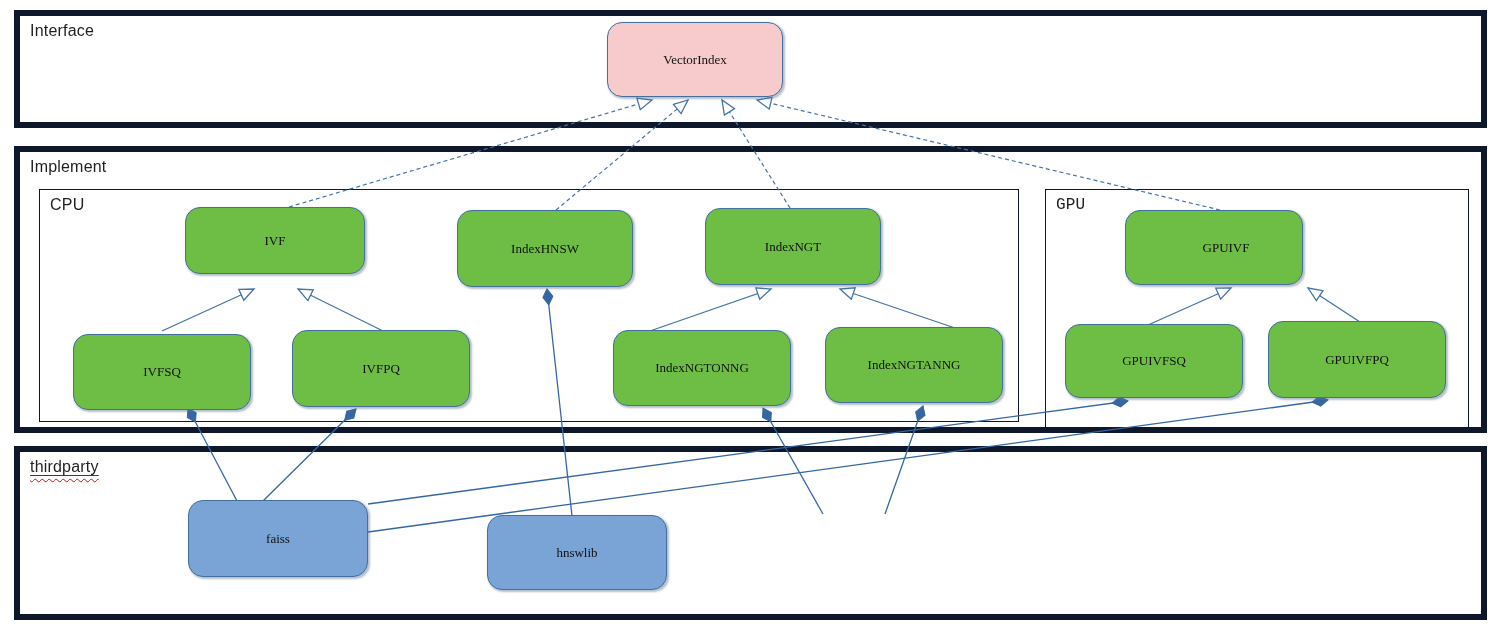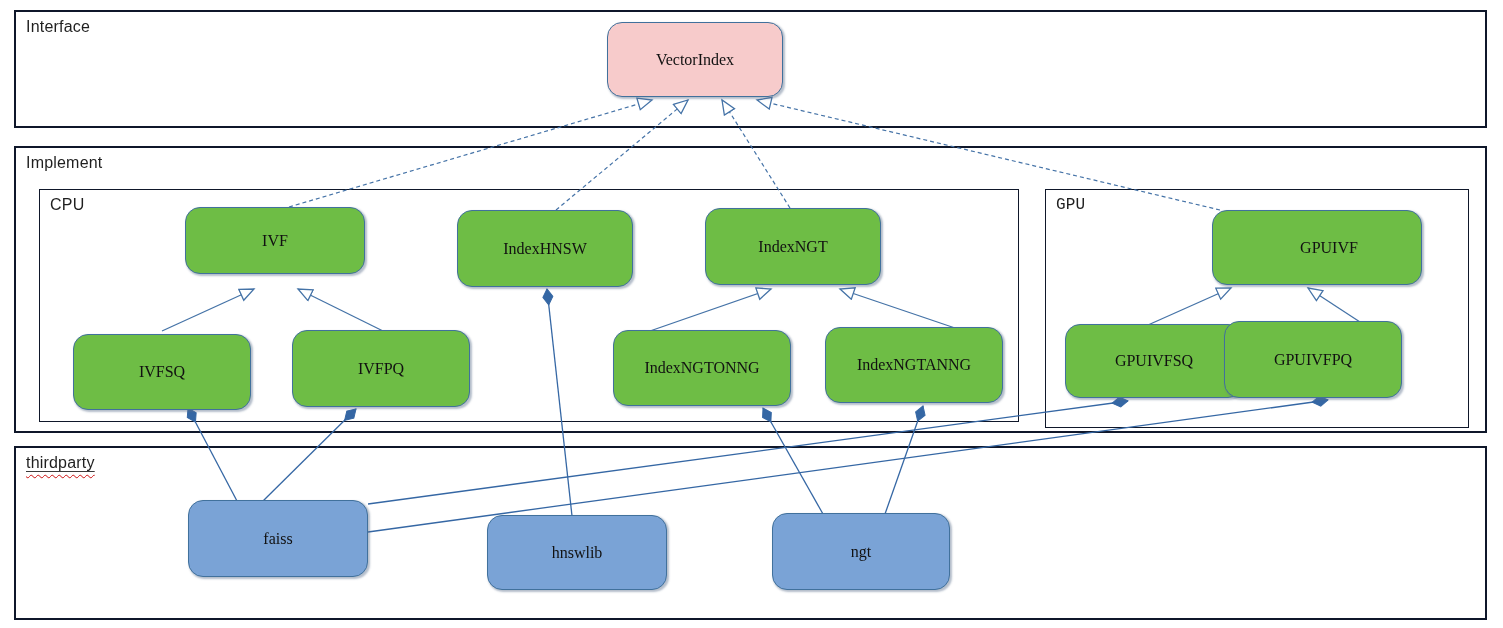--- a/index.html
+++ b/index.html
@@ -6,21 +6,21 @@
   .stage{
     position:relative;
     width:1503px;height:628px;
     background:#ffffff;
     font-family:"Liberation Sans",sans-serif;
     overflow:hidden;
   }
   
   .group{
     position:absolute;
-    border:2px solid #0f172a;
+    border:6px solid #0f172a;
     background:transparent;
     box-sizing:border-box;
   }
   .group.inner{border-width:1.5px;}
   .group-label{
     position:absolute;
     left:10px;top:6px;
     font-size:16px;
     color:#1f1f1f;
     letter-spacing:0.2px;
@@ -35,21 +35,21 @@
     text-decoration-thickness:1px;
     text-underline-offset:3px;
   }
   
   .node{
     position:absolute;
     box-sizing:border-box;
     border-radius:15px;
     display:flex;align-items:center;justify-content:center;
     font-family:"Liberation Serif",serif;
-    font-size:16px;color:#111;
+    font-size:13px;color:#111;
     box-shadow:1.5px 1.5px 2px rgba(90,110,140,0.45);
     z-index:3;
   }
   .node.cls{background:#6ebd45;border:1.4px solid #41719c;}
   .node.iface{background:#f7cbcb;border:1.4px solid #41719c;}
   .node.lib{background:#7aa3d6;border:1.4px solid #41719c;}
   
   svg.wires{position:absolute;left:0;top:0;z-index:2;}
 </style>
 </head>
@@ -135,33 +135,30 @@
   <div class="node cls" style="left:292px;top:330px;width:178px;height:77px;justify-content:center;">
     <span>IVFPQ</span>
   </div>
   <div class="node cls" style="left:613px;top:330px;width:178px;height:76px;">
     <span>IndexNGTONNG</span>
   </div>
   <div class="node cls" style="left:825px;top:327px;width:178px;height:76px;align-items:center;">
     <span>IndexNGTANNG</span>
   </div>
 
-  <div class="node cls" style="left:1212px;top:210px;width:210px;height:75px;padding-left:24px;">
+  <div class="node cls" style="left:1125px;top:210px;width:178px;height:75px;padding-left:24px;">
     <span>GPUIVF</span>
   </div>
   <div class="node cls" style="left:1065px;top:324px;width:178px;height:74px;">
     <span>GPUIVFSQ</span>
   </div>
-  <div class="node cls" style="left:1224px;top:321px;width:178px;height:77px;">
+  <div class="node cls" style="left:1268px;top:321px;width:178px;height:77px;">
     <span>GPUIVFPQ</span>
   </div>
 
   <div class="node lib" style="left:188px;top:500px;width:180px;height:77px;">
     <span>faiss</span>
   </div>
   <div class="node lib" style="left:487px;top:515px;width:180px;height:75px;">
     <span>hnswlib</span>
   </div>
-  <div class="node lib" style="left:772px;top:513px;width:178px;height:77px;">
-    <span>ngt</span>
-  </div>
 
 </div>
 
 </body></html>

